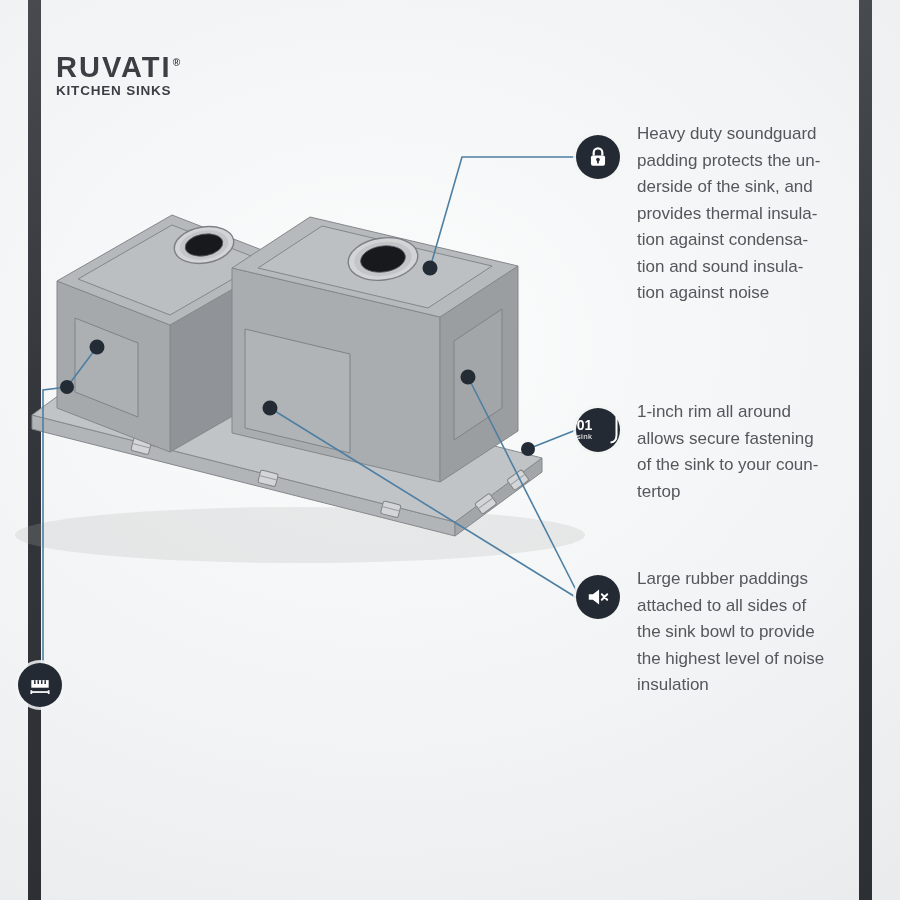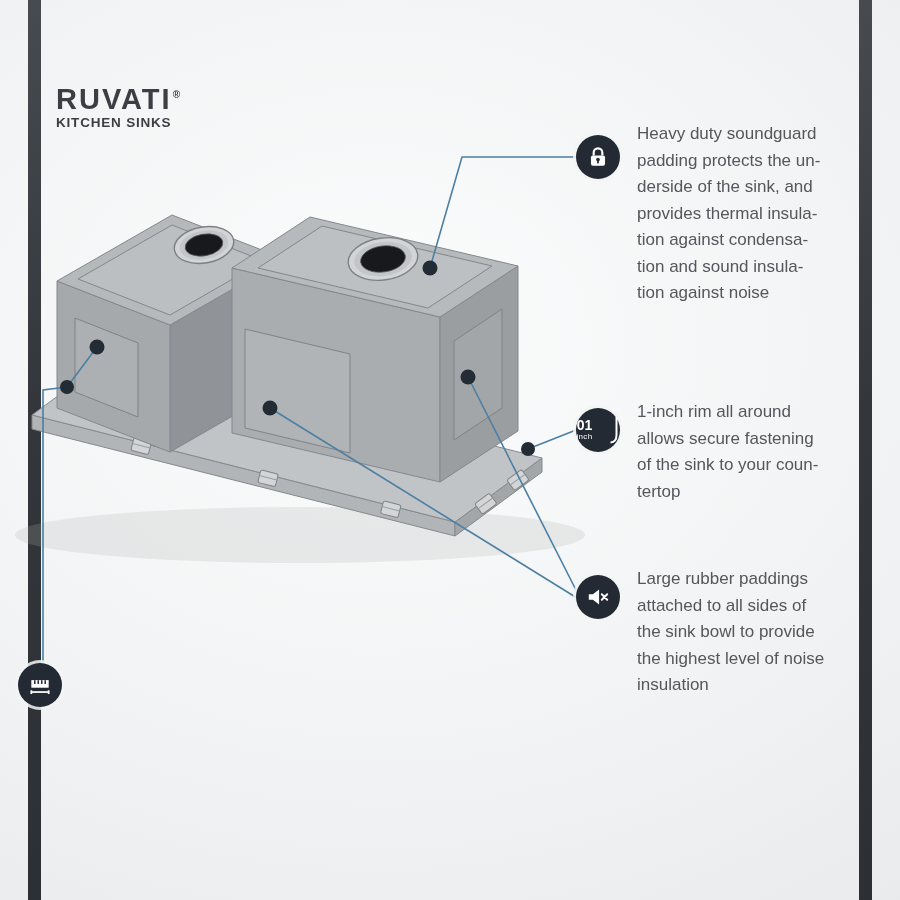--- a/index.html
+++ b/index.html
@@ -5,21 +5,21 @@
   html,body{margin:0;padding:0;background:#ffffff;}
   .canvas{
     position:relative;width:900px;height:900px;overflow:hidden;
     font-family:"Liberation Sans", sans-serif;
     background:radial-gradient(120% 95% at 42% 38%, #fbfcfc 0%, #f2f3f4 48%, #e4e6e8 100%);
   }
   .edge-bar{position:absolute;top:0;width:13px;height:900px;z-index:1;}
   .edge-bar.left{left:28px;background:linear-gradient(180deg,#474b50 0%,#33373b 45%,#2c3034 100%);}
   .edge-bar.right{left:859px;background:linear-gradient(180deg,#474b50 0%,#33373b 45%,#2c3034 100%);}
 
-  .brand{position:absolute;left:56px;top:48px;color:#3b3f44;z-index:4;margin-top:32px;}
+  .brand{position:absolute;left:56px;top:48px;color:#3b3f44;z-index:4;}
   .brand-name{font-size:29px;font-weight:800;letter-spacing:2px;line-height:30px;}
   .brand-reg{font-size:10px;vertical-align:super;font-weight:700;margin-left:1px;letter-spacing:0;}
   .brand-sub{font-size:13.5px;font-weight:700;letter-spacing:0.8px;margin-top:1px;}
 
   .illustration{position:absolute;left:0;top:0;z-index:2;}
 
   .callout-icon{
     position:absolute;width:44px;height:44px;border-radius:50%;
     background:#232a33;display:flex;align-items:center;justify-content:center;
     z-index:4;box-shadow:0 0 0 3px rgba(243,244,245,0.85);
@@ -135,21 +135,21 @@
 padding protects the un-
 derside of the sink, and
 provides thermal insula-
 tion against condensa-
 tion and sound insula-
 tion against noise</div>
 
   <div class="callout-icon" style="left:576px;top:408px;">
     <div class="rim-col">
       <div class="rim-num">01</div>
-      <div class="rim-unit">inch</div>
+      <div class="rim-unit">sink</div>
     </div>
     <svg width="9" height="28" viewBox="0 0 9 28">
       <path d="M6.5 1 V19 Q6.5 26 0.5 26.5" stroke="#ffffff" stroke-width="2" fill="none"></path>
     </svg>
   </div>
   <div class="callout-text" style="left:637px;top:399px;">1-inch rim all around
 allows secure fastening
 of the sink to your coun-
 tertop</div>
 

